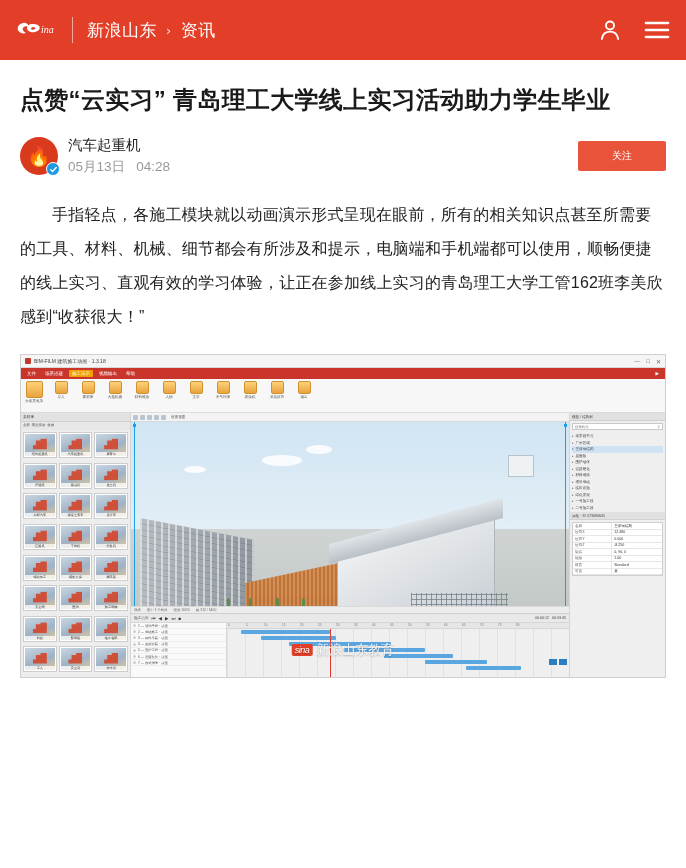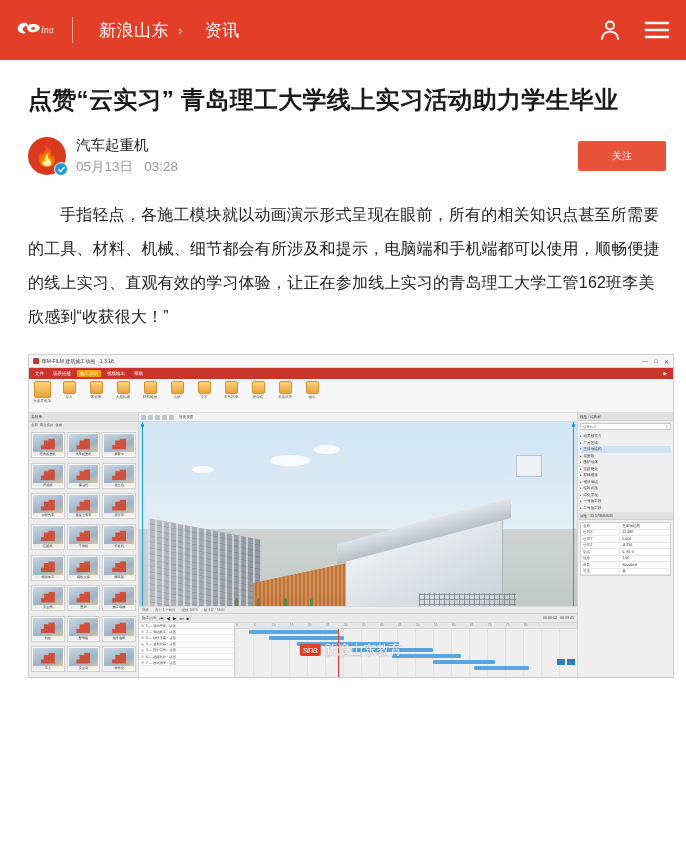--- a/index.html
+++ b/index.html
@@ -36,38 +36,38 @@
     background: rgba(255,255,255,0.55);
     margin: 0 14px 0 10px;
   }
   .breadcrumb {
     display: flex;
     align-items: center;
     color: #ffffff;
     font-size: 17px;
     letter-spacing: 0.5px;
   }
-  .breadcrumb .crumb { color: #fff; margin-left: 12px; }
+  .breadcrumb .crumb { color: #fff; }
   .breadcrumb .sep {
     margin: 0 9px;
     font-size: 13px;
     color: rgba(255,255,255,0.85);
     font-family: "DejaVu Sans", sans-serif;
   }
   .header-right {
     margin-left: auto;
     display: flex;
     align-items: center;
     gap: 22px;
   }
   .icon-user svg, .icon-menu svg { display: block; }
 
   
   .article {
-    padding: 22px 20px 0 28px;
+    padding: 22px 20px 0 20px;
   }
   .title {
     font-size: 24px;
     line-height: 36px;
     font-weight: bold;
     color: #1a1a1a;
     margin: 0 0 18px 0;
     letter-spacing: 0.3px;
   }
 
@@ -660,21 +660,21 @@
         <svg width="9" height="9" viewBox="0 0 10 10" aria-hidden="true">
           <path d="M2 5.3 L4 7.2 L8 2.9" fill="none" stroke="#ffffff" stroke-width="1.6" stroke-linecap="round"></path>
         </svg>
       </div>
     </div>
     <div class="byline-text">
       <span class="source">汽车起重机</span>
       <span class="datetime">
         <span>05月13日</span>
         &nbsp;
-        <span>03:28</span>
+        <span>04:28</span>
       </span>
     </div>
     <button class="follow-btn">关注</button>
   </div>
 
 
   <p class="para">手指轻点，各施工模块就以动画演示形式呈现在眼前，所有的相关知识点甚至所需要的工具、材料、机械、细节都会有所涉及和提示，电脑端和手机端都可以使用，顺畅便捷的线上实习、直观有效的学习体验，让正在参加线上实习的青岛理工大学工管162班李美欣感到“收获很大！”</p>
 
   <div class="figure">
 

